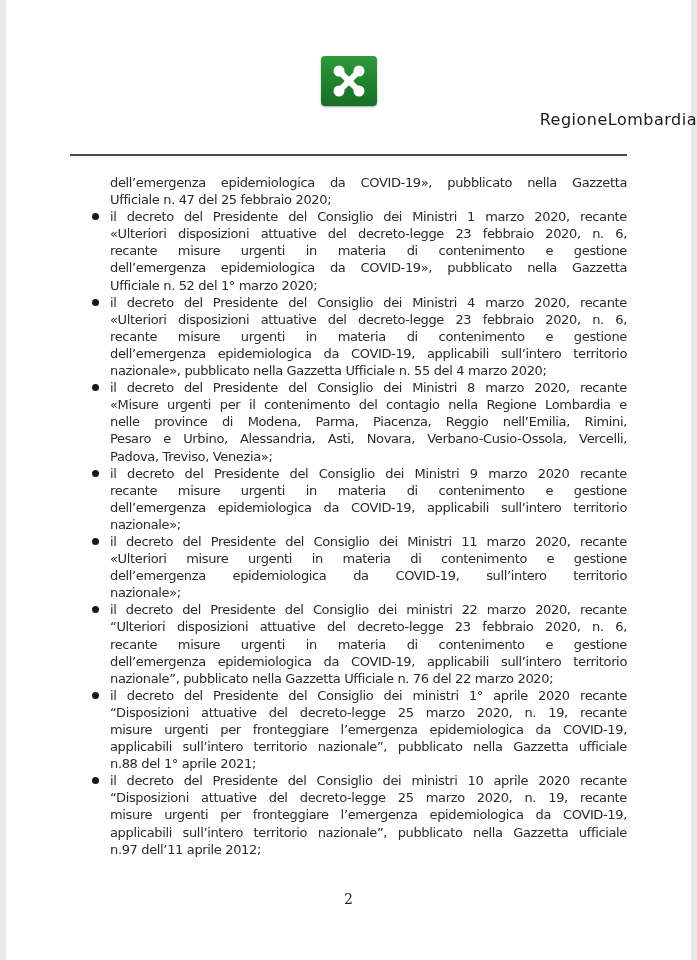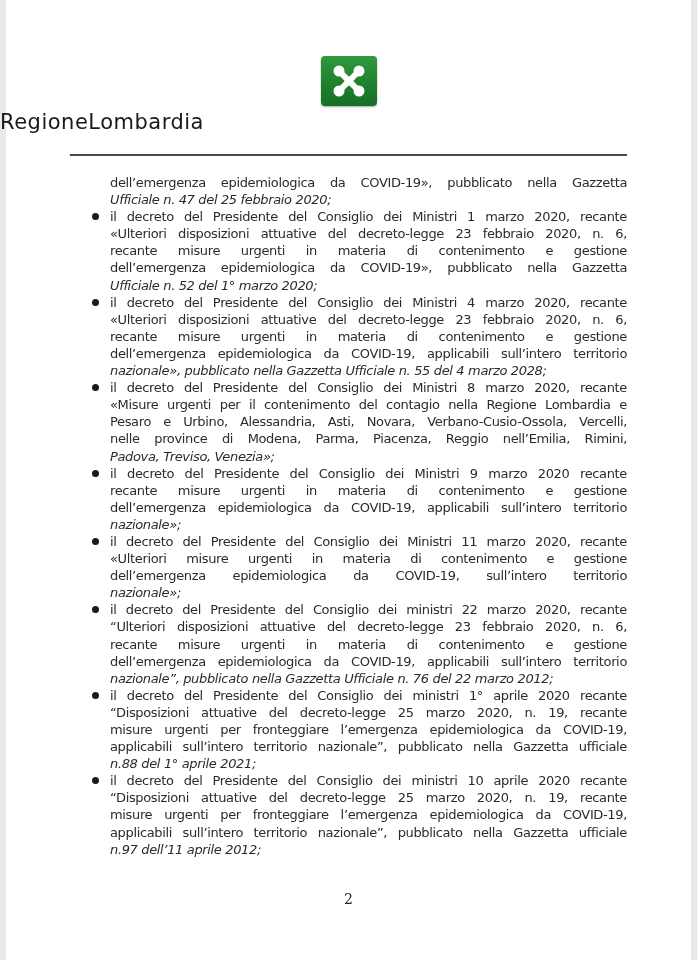--- a/index.html
+++ b/index.html
@@ -14,40 +14,40 @@
   }
   .logo-wrap { position: absolute; left: 0; top: 56px; width: 697px; text-align: center; }
   .logo-box {
     display: inline-block; width: 56px; height: 50px; border-radius: 4px;
     background: linear-gradient(180deg, #2f9a3c 0%, #1e7e2c 60%, #176f25 100%);
     box-shadow: 0 1px 2px rgba(0,0,0,0.35);
     position: relative;
   }
   .logo-box svg { position: absolute; left: 10px; top: 7px; }
   .brand {
-    position: absolute; left: 0; top: 110px; width: 697px; text-align: left;
-    font-family: "DejaVu Sans", sans-serif; font-size: 21px; letter-spacing: 0.5px;
+    position: absolute; left: 0; top: 110px; width: 697px; text-align: right;
+    font-family: "DejaVu Sans", sans-serif; font-size: 16px; letter-spacing: 0.5px;
     color: #1a1a1a;
   }
   .rule {
     position: absolute; left: 70px; top: 154px; width: 557px; height: 2px;
     background: #4a4a4a;
   }
   .content {
     position: absolute; left: 110px; top: 174px; width: 517px;
     font-family: "DejaVu Sans", sans-serif; font-size: 13px; line-height: 17.1px;
     color: #2b2b2b; text-align: justify; letter-spacing: -0.35px;
   }
   .para { margin: 0; position: relative; }
   .bullet {
     position: absolute; left: -18px; top: 5px; width: 7px; height: 7px;
     border-radius: 50%; background: #1a1a1a;
   }
   .line { display: block; text-align: justify; text-align-last: justify; white-space: nowrap; }
-  .line.last { text-align-last: left; font-style: italic; }
+  .line.last { text-align-last: left; }
   .pagenum {
     position: absolute; left: 0; top: 891px; width: 697px; text-align: center;
     font-family: "DejaVu Serif", serif; font-size: 14px; color: #222;
   }
 </style>
 </head>
 <body>
 
 <div class="page"></div>
 
@@ -82,29 +82,29 @@
     <span class="line">dell’emergenza epidemiologica da COVID-19», pubblicato nella Gazzetta</span>
     <span class="line last">Ufficiale n. 52 del 1° marzo 2020;</span>
   </p>
 
   <p class="para">
     <span class="bullet"></span>
     <span class="line">il decreto del Presidente del Consiglio dei Ministri 4 marzo 2020, recante</span>
     <span class="line">«Ulteriori disposizioni attuative del decreto-legge 23 febbraio 2020, n. 6,</span>
     <span class="line">recante misure urgenti in materia di contenimento e gestione</span>
     <span class="line">dell’emergenza epidemiologica da COVID-19, applicabili sull’intero territorio</span>
-    <span class="line last">nazionale», pubblicato nella Gazzetta Ufficiale n. 55 del 4 marzo 2028;</span>
+    <span class="line last">nazionale», pubblicato nella Gazzetta Ufficiale n. 55 del 4 marzo 2020;</span>
   </p>
 
   <p class="para">
     <span class="bullet"></span>
     <span class="line">il decreto del Presidente del Consiglio dei Ministri 8 marzo 2020, recante</span>
     <span class="line">«Misure urgenti per il contenimento del contagio nella Regione Lombardia e</span>
+    <span class="line">nelle province di Modena, Parma, Piacenza, Reggio nell’Emilia, Rimini,</span>
     <span class="line">Pesaro e Urbino, Alessandria, Asti, Novara, Verbano-Cusio-Ossola, Vercelli,</span>
-    <span class="line">nelle province di Modena, Parma, Piacenza, Reggio nell’Emilia, Rimini,</span>
     <span class="line last">Padova, Treviso, Venezia»;</span>
   </p>
 
   <p class="para">
     <span class="bullet"></span>
     <span class="line">il decreto del Presidente del Consiglio dei Ministri 9 marzo 2020 recante</span>
     <span class="line">recante misure urgenti in materia di contenimento e gestione</span>
     <span class="line">dell’emergenza epidemiologica da COVID-19, applicabili sull’intero territorio</span>
     <span class="line last">nazionale»;</span>
   </p>
@@ -116,21 +116,21 @@
     <span class="line">dell’emergenza epidemiologica da COVID-19, sull’intero territorio</span>
     <span class="line last">nazionale»;</span>
   </p>
 
   <p class="para">
     <span class="bullet"></span>
     <span class="line">il decreto del Presidente del Consiglio dei ministri 22 marzo 2020, recante</span>
     <span class="line">“Ulteriori disposizioni attuative del decreto-legge 23 febbraio 2020, n. 6,</span>
     <span class="line">recante misure urgenti in materia di contenimento e gestione</span>
     <span class="line">dell’emergenza epidemiologica da COVID-19, applicabili sull’intero territorio</span>
-    <span class="line last">nazionale”, pubblicato nella Gazzetta Ufficiale n. 76 del 22 marzo 2012;</span>
+    <span class="line last">nazionale”, pubblicato nella Gazzetta Ufficiale n. 76 del 22 marzo 2020;</span>
   </p>
 
   <p class="para">
     <span class="bullet"></span>
     <span class="line">il decreto del Presidente del Consiglio dei ministri 1° aprile 2020 recante</span>
     <span class="line">“Disposizioni attuative del decreto-legge 25 marzo 2020, n. 19, recante</span>
     <span class="line">misure urgenti per fronteggiare l’emergenza epidemiologica da COVID-19,</span>
     <span class="line">applicabili sull’intero territorio nazionale”, pubblicato nella Gazzetta ufficiale</span>
     <span class="line last">n.88 del 1° aprile 2021;</span>
   </p>

